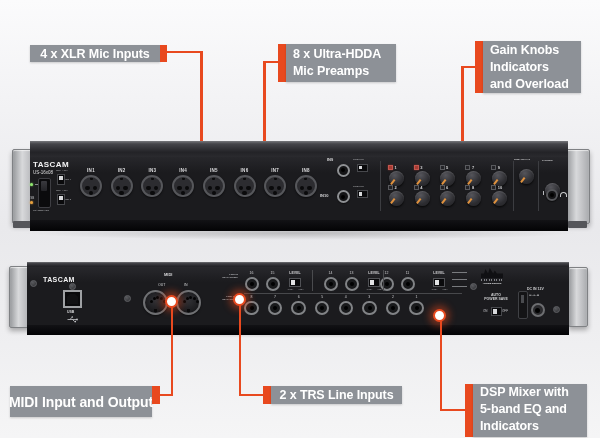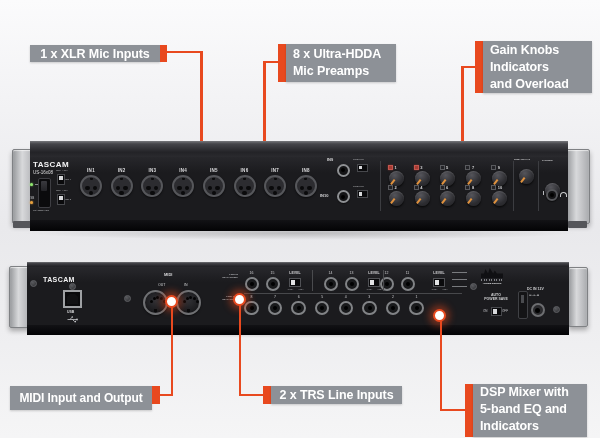--- a/index.html
+++ b/index.html
@@ -89,40 +89,40 @@
   .barrel{position:absolute;width:14px;height:14px;border-radius:50%;border:2px solid #6d6e71;background:#2a2a2d;box-sizing:border-box;}
   .barrel i{position:absolute;left:2.5px;top:2.5px;width:5px;height:5px;border-radius:50%;background:#000;}
   .hpicon{width:5px;height:4px;border:1px solid #c9cacd;border-bottom:none;border-radius:4px 4px 0 0;position:absolute;}
 </style>
 </head>
 <body>
 
 <div class="stage">
 
   <div class="cbox center" style="left:30px;top:45px;width:130px;height:17px;">
-    <span>1 x XLR Mic Inputs</span>
+    <span>4 x XLR Mic Inputs</span>
   </div>
   <div class="accent" style="left:160px;top:45px;width:7px;height:17px;"></div>
   <div class="cline" style="left:167px;top:50.5px;width:35px;height:2.5px;"></div>
   <div class="cline" style="left:200px;top:50.5px;width:2.5px;height:132px;"></div>
   <div class="cdot" style="left:196px;top:180px;"></div>
 
   <div class="accent" style="left:278px;top:44px;width:8px;height:38px;"></div>
   <div class="cbox" style="left:286px;top:44px;width:110px;height:38px;">
     <div class="lines">
       <div>8 x Ultra-HDDA</div>
       <div>Mic Preamps</div>
     </div>
   </div>
   <div class="cline" style="left:263px;top:60.5px;width:15px;height:2.5px;"></div>
   <div class="cline" style="left:263px;top:60.5px;width:2.5px;height:105px;"></div>
   <div class="cdot" style="left:257px;top:163px;"></div>
 
   <div class="accent" style="left:475px;top:41px;width:8px;height:52px;"></div>
-  <div class="cbox" style="left:483px;top:41px;width:109px;height:52px;">
+  <div class="cbox" style="left:483px;top:41px;width:98px;height:52px;">
     <div class="lines" style="padding-top:1px;">
       <div>Gain Knobs</div>
       <div>Indicators</div>
       <div>and Overload</div>
     </div>
   </div>
   <div class="cline" style="left:461px;top:65.5px;width:14px;height:2.5px;"></div>
   <div class="cline" style="left:461px;top:65.5px;width:2.5px;height:95px;"></div>
   <div class="cdot" style="left:454px;top:158px;"></div>
 
@@ -589,21 +589,21 @@
   <div class="abs t3" style="left:502px;top:308.5px;">OFF</div>
   <div class="slot" style="left:518px;top:291px;">
       <i></i>
     </div>
   <div class="abs t35 b nw" style="left:527px;top:287px;">DC IN 12V</div>
   <div class="abs t3 nw" style="left:529px;top:293px;color:#c3c4c7;">⊖–●–⊕</div>
   <div class="barrel" style="left:530.5px;top:303px;">
       <i></i>
     </div>
 
-  <div class="cbox center" style="left:10px;top:386px;width:142px;height:24px;font-size:12px;">
+  <div class="cbox center" style="left:10px;top:386px;width:142px;height:31px;font-size:14px;">
     <span>MIDI Input and Output</span>
   </div>
   <div class="accent" style="left:152px;top:386px;width:8px;height:18px;"></div>
   <div class="cline" style="left:160px;top:393.5px;width:13px;height:2.5px;"></div>
   <div class="cline" style="left:170.5px;top:306px;width:2.5px;height:90px;"></div>
   <div class="cdot" style="left:165px;top:295px;"></div>
 
   <div class="accent" style="left:263px;top:386px;width:8px;height:18px;"></div>
   <div class="cbox center" style="left:271px;top:386px;width:131px;height:18px;">
     <span>2 x TRS Line Inputs</span>

